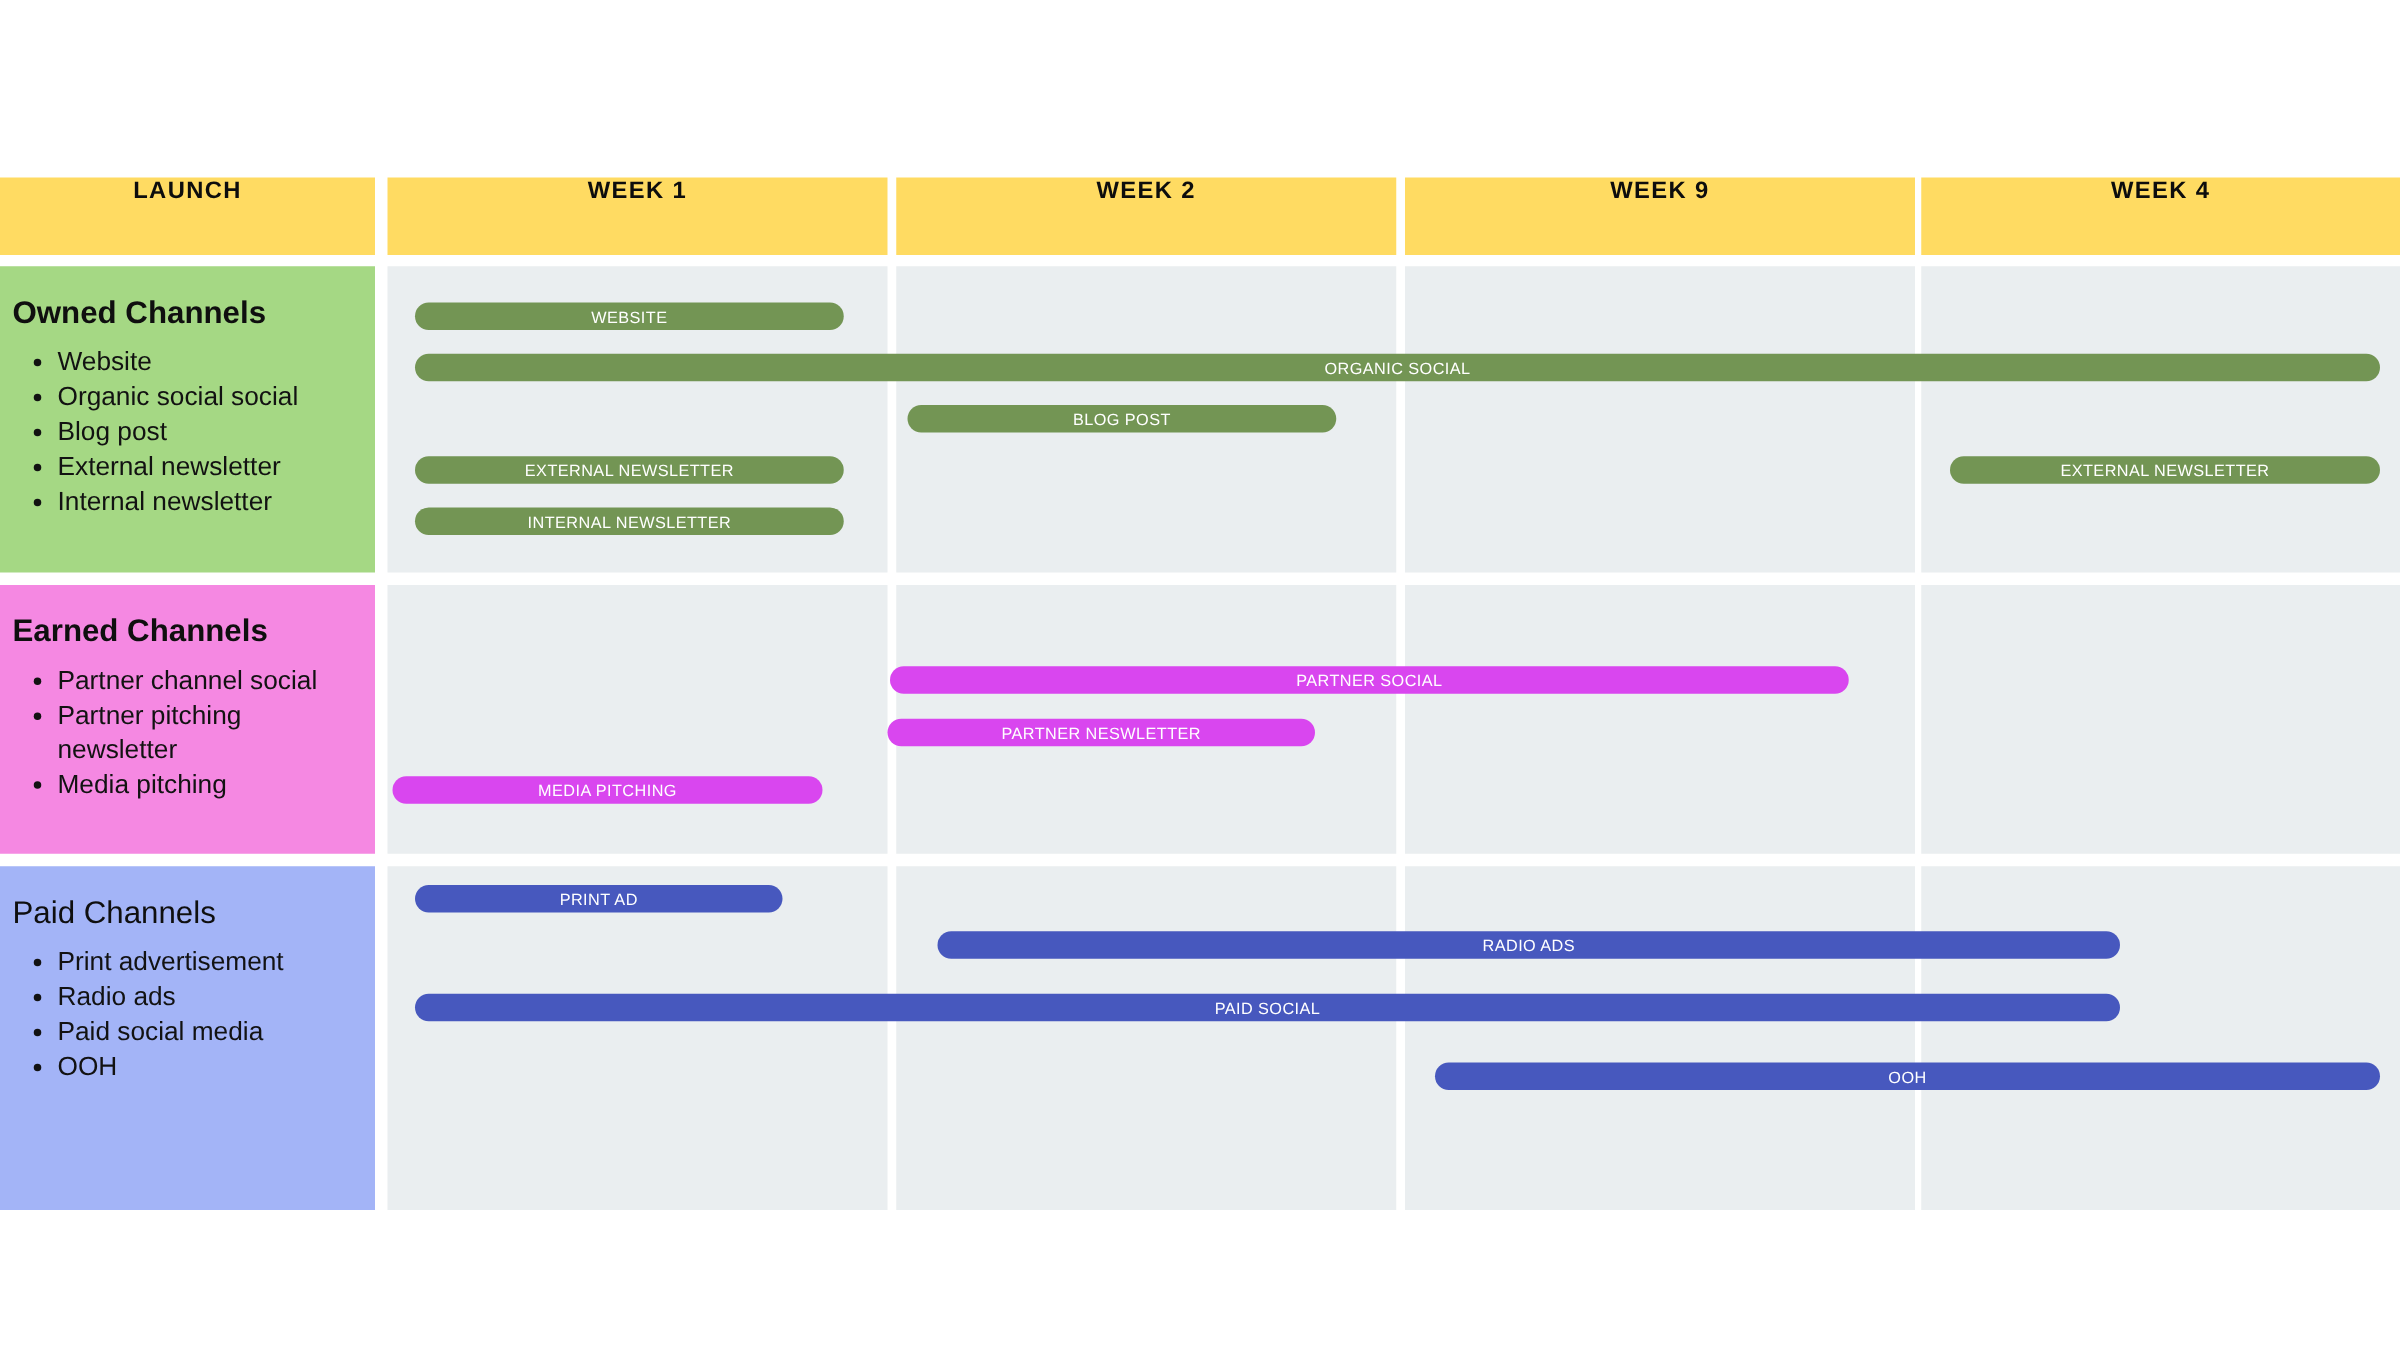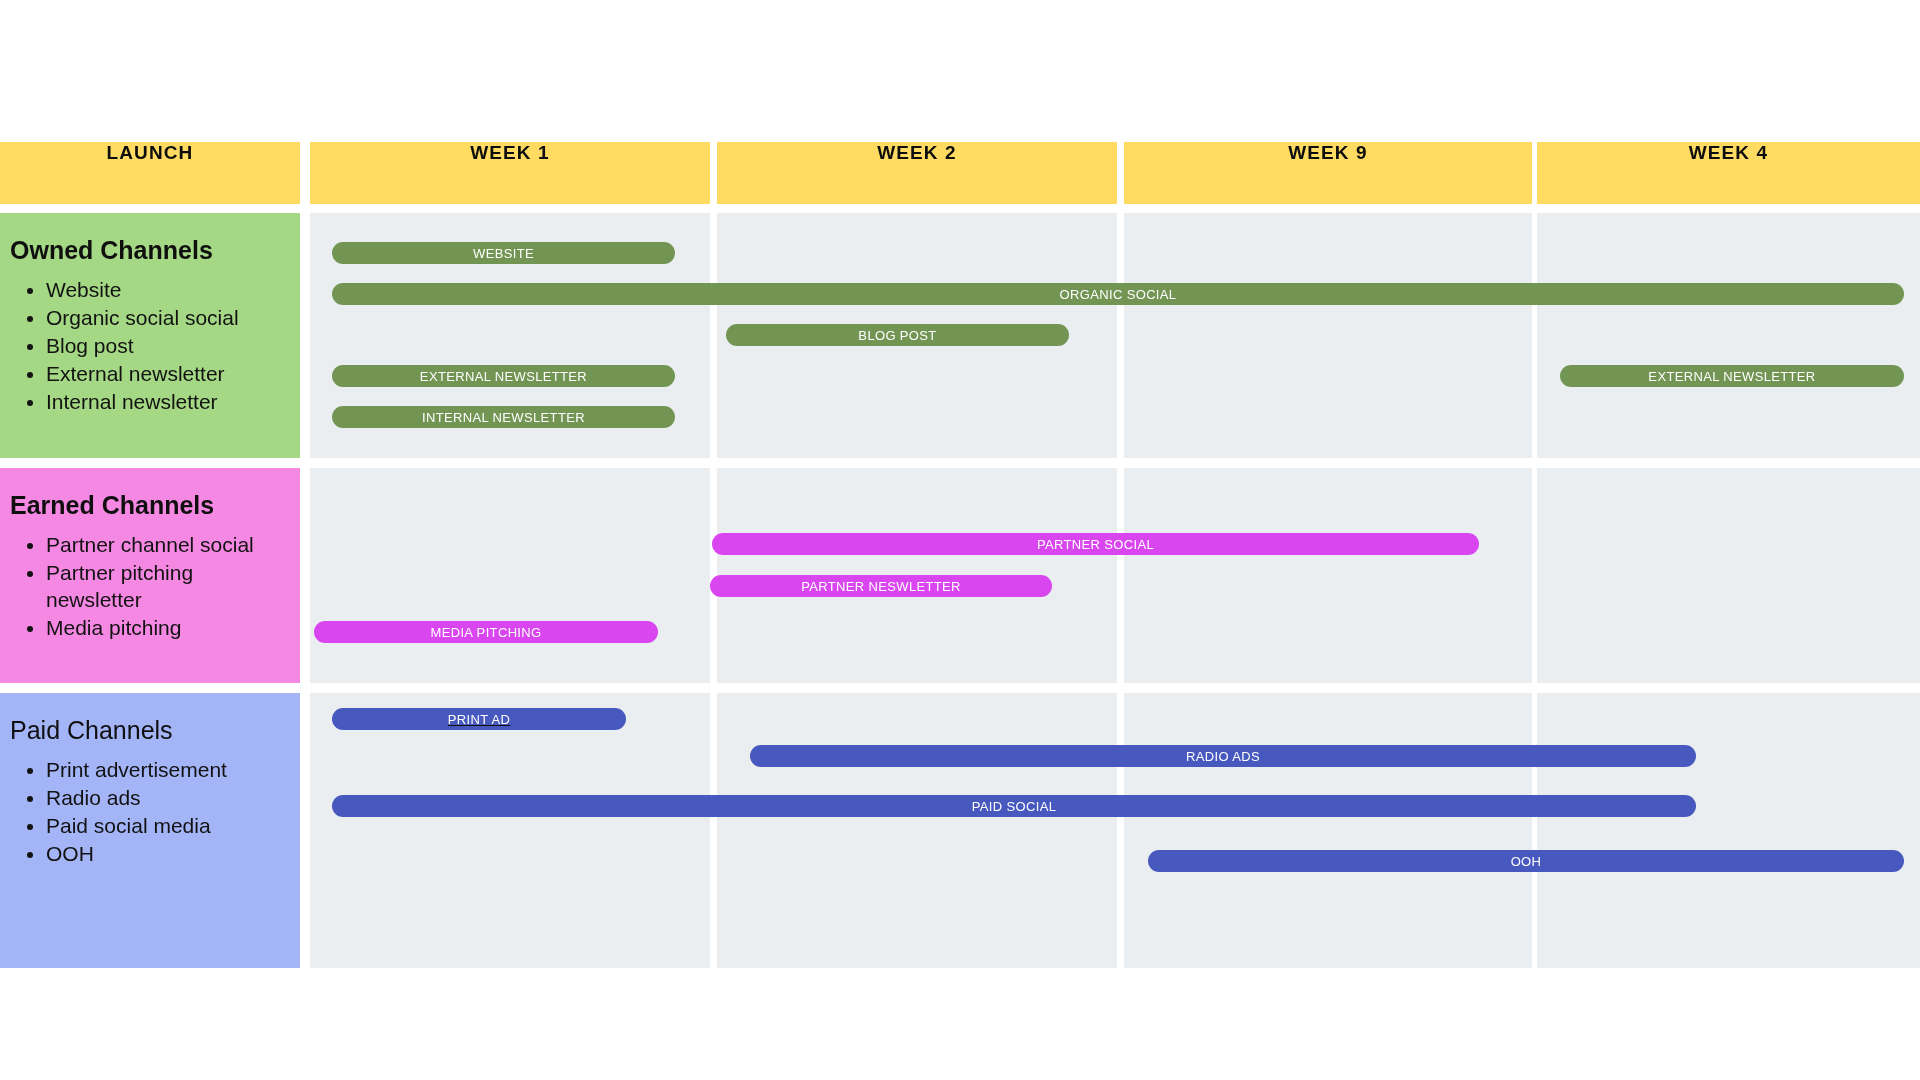--- a/index.html
+++ b/index.html
@@ -223,21 +223,21 @@
     <div class="band-label band-blue">
       <div class="band-title normal">Paid Channels</div>
       <ul class="band-list">
         <li>Print advertisement</li>
         <li>Radio ads</li>
         <li>Paid social media</li>
         <li>OOH</li>
       </ul>
     </div>
 
-    <div class="bar bar-blue" style="left:332px;top:15px;width:294px;text-decoration:underline;">
+    <div class="bar bar-blue" style="left:332px;top:15px;width:294px;">
       <span>PRINT AD</span>
     </div>
 
     <div class="bar bar-blue" style="left:750px;top:52px;width:946px;">
       <span>RADIO ADS</span>
     </div>
 
     <div class="bar bar-blue" style="left:332px;top:102px;width:1364px;">
       <span>PAID SOCIAL</span>
     </div>

